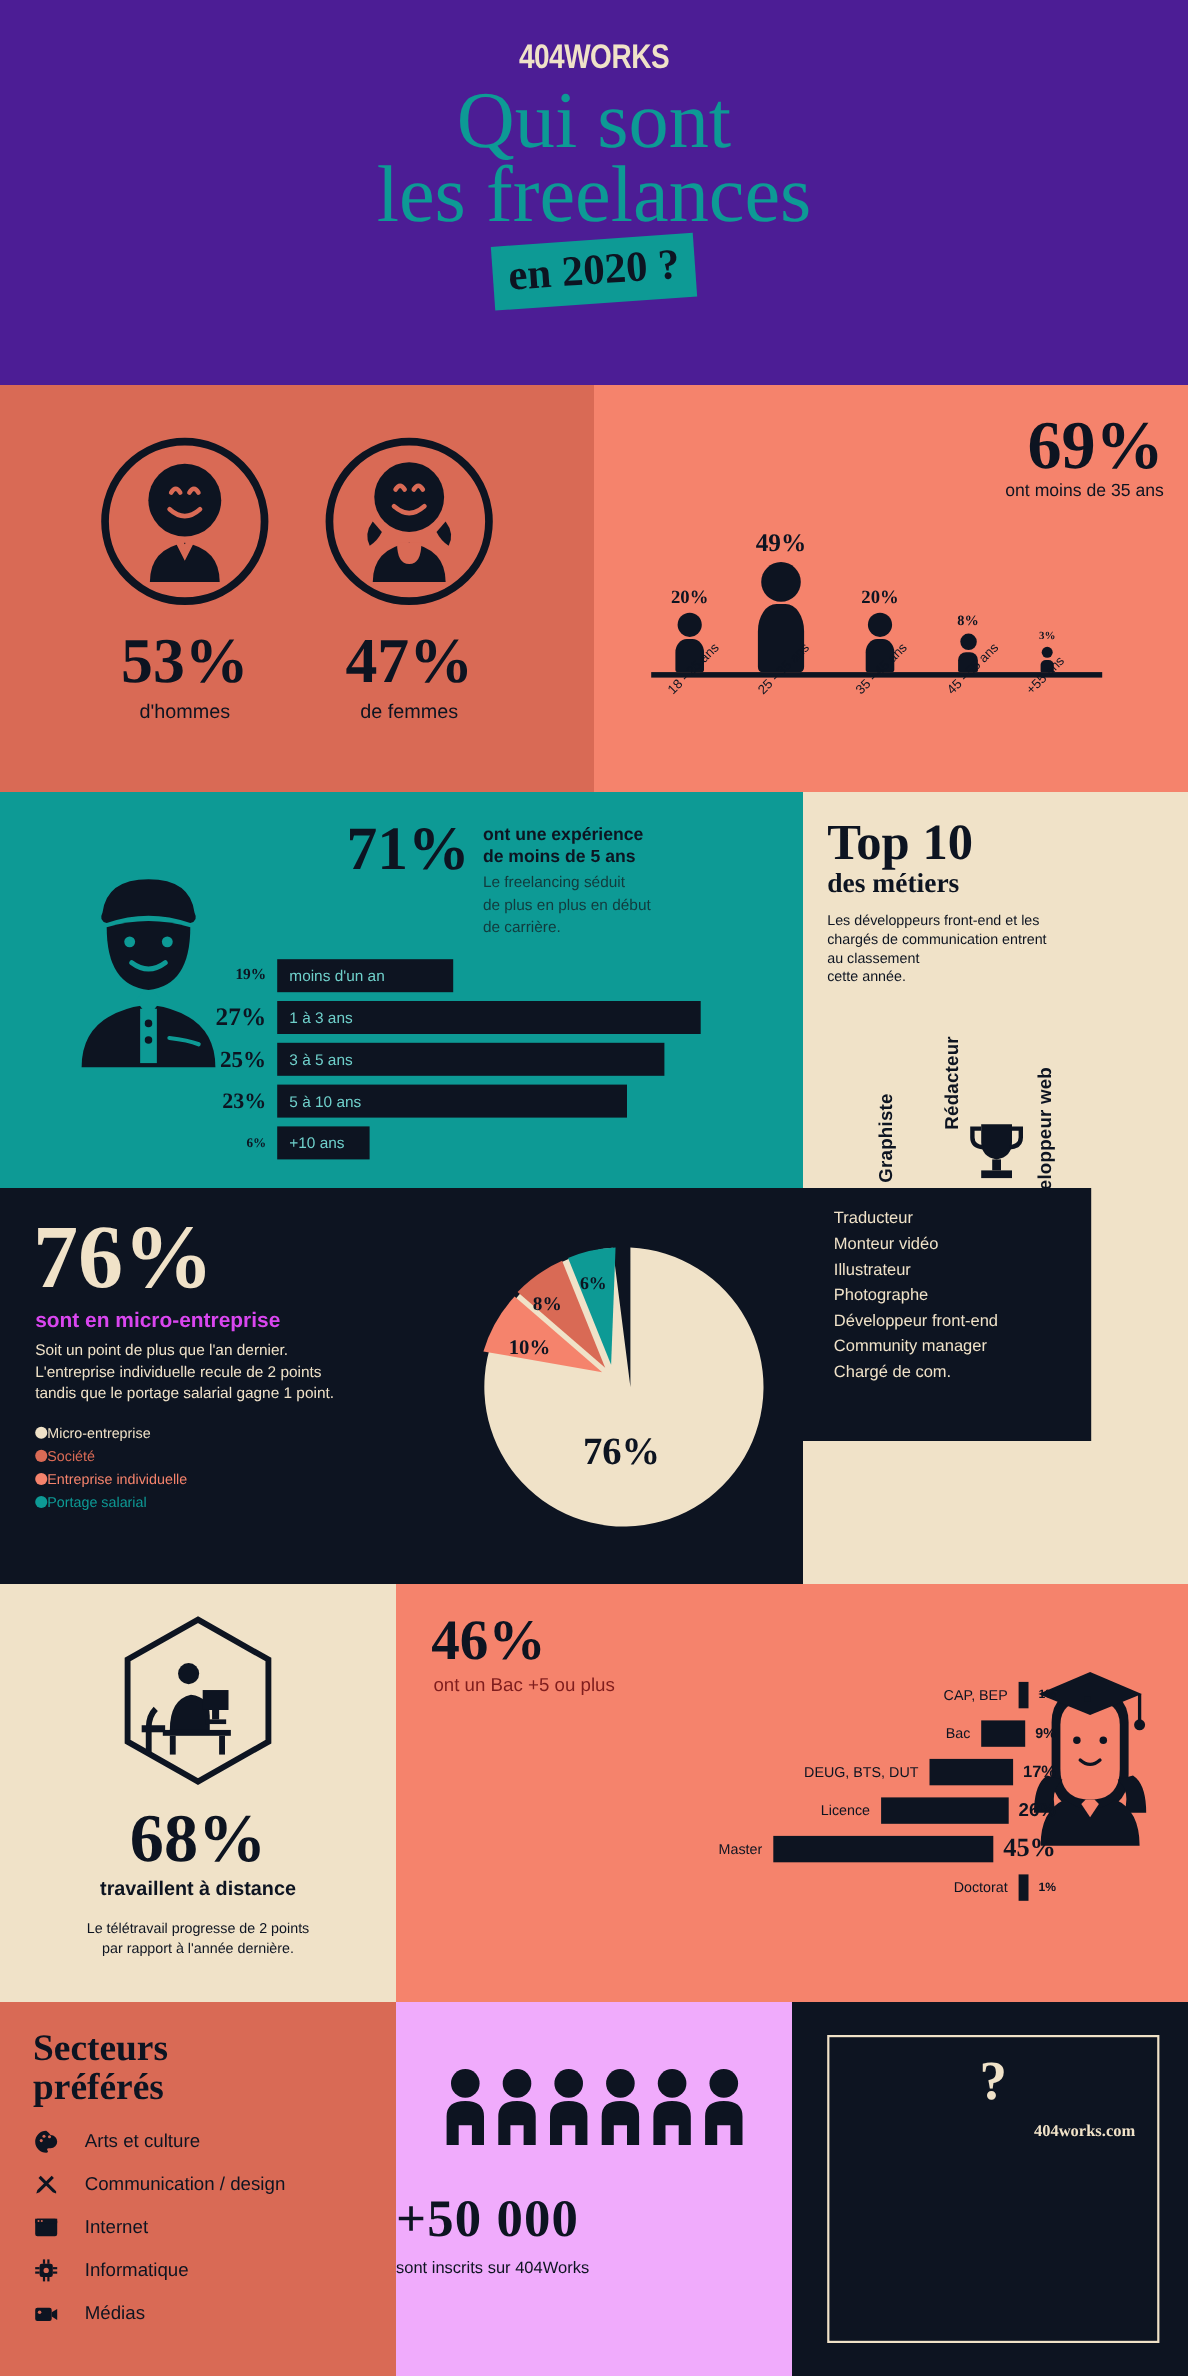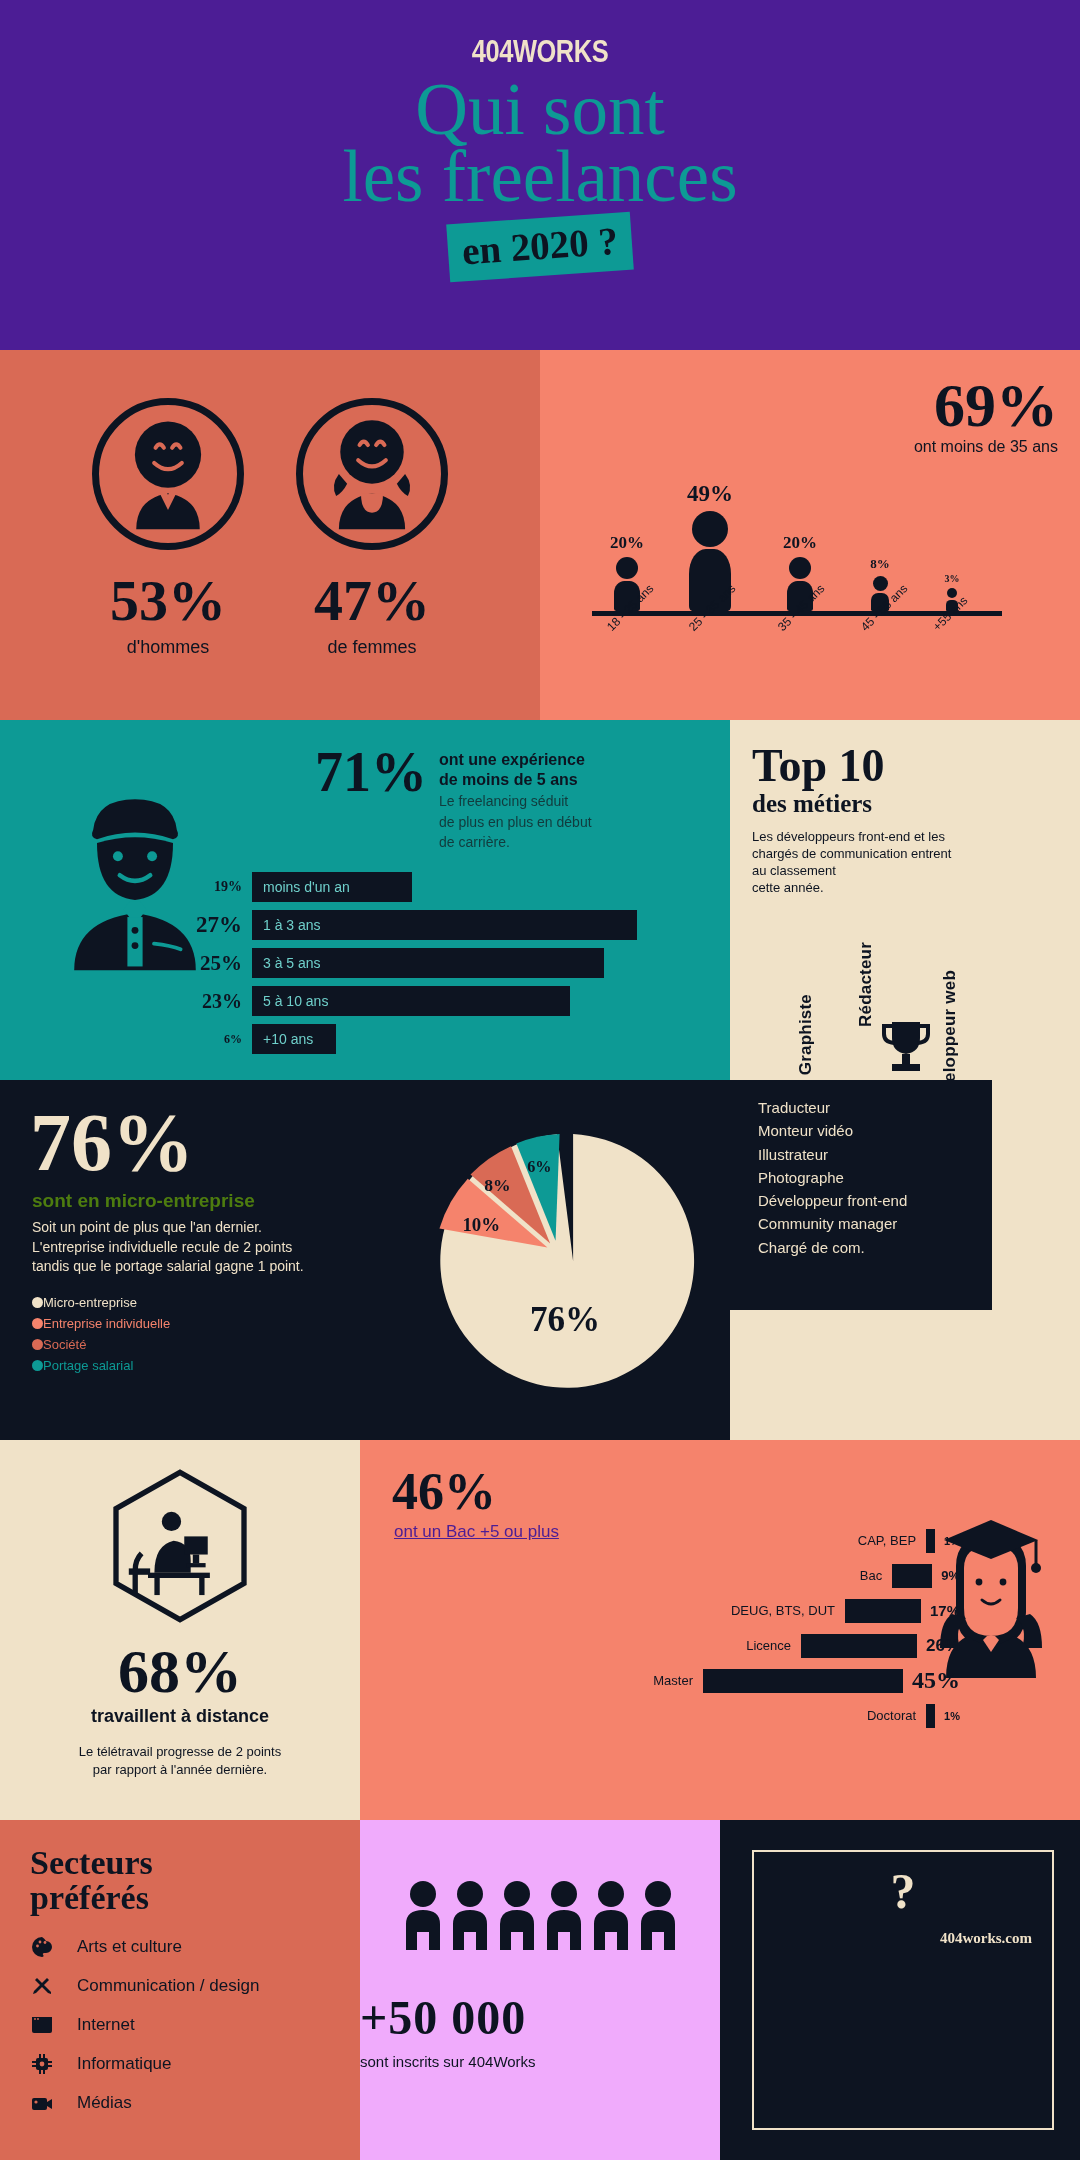--- a/index.html
+++ b/index.html
@@ -116,21 +116,21 @@
     font-size:15px; line-height:1.55; padding:16px 0 0 0;
   }
 
   
   .row-micro { display:flex; height:360px; }
   .micro-block { width:730px; background:#0d1421; position:relative; }
   .micro-block .n76 {
     font-family:"Liberation Serif", serif; font-weight:700;
     font-size:82px; color:#f0e2c8; padding:22px 0 0 30px; line-height:1;
   }
-  .micro-block .sub { font-size:19px; font-weight:700; color:#4d7c0f; padding:6px 0 0 32px; }
+  .micro-block .sub { font-size:19px; font-weight:700; color:#d946ef; padding:6px 0 0 32px; }
   .micro-block .desc { font-size:14px; color:#f0e2c8; padding:6px 30px 0 32px; line-height:1.4; width:420px; }
   .legend { padding:18px 0 0 32px; }
   .legend-item { display:flex; align-items:center; gap:0; margin-bottom:6px; font-size:13px; }
   .dot { width:11px; height:11px; border-radius:50%; display:inline-block; }
   .pie-wrap { position:absolute; left:430px; top:46px; width:270px; height:270px; }
   .top10-tail { width:350px; background:#f0e2c8; position:relative; }
 
   
   .row-edu { display:flex; height:380px; }
   .remote-block { width:360px; background:#f0e2c8; position:relative; text-align:center; }
@@ -140,21 +140,21 @@
     font-size:62px; color:#0d1421; margin-top:10px; line-height:1;
   }
   .remote-block .rl { font-size:18px; font-weight:700; color:#0d1421; margin-top:4px; }
   .remote-block .rd { font-size:13px; color:#0d1421; margin-top:16px; padding:0 34px; line-height:1.35; }
 
   .edu-block { width:720px; background:#f5836c; position:relative; }
   .edu-block .n46 {
     font-family:"Liberation Serif", serif; font-weight:700;
     font-size:52px; color:#0d1421; padding:26px 0 0 32px; line-height:1;
   }
-  .edu-block .el { font-size:17px; color:#4c1d95; padding:4px 0 0 34px;text-decoration:underline; }
+  .edu-block .el { font-size:17px; color:#7f1d1d; padding:4px 0 0 34px; }
   .edu-bars { position:absolute; left:280px; top:86px; width:320px; }
   .edu-row { display:flex; align-items:center; height:29px; margin-bottom:6px; justify-content:flex-end; }
   .edu-name { font-size:13px; color:#0d1421; padding-right:10px; white-space:nowrap; }
   .edu-bar { background:#0d1421; height:24px; }
   .edu-pct { font-size:14px; font-weight:700; color:#0d1421; padding-left:9px; white-space:nowrap; }
   .grad { position:absolute; right:14px; top:66px; width:150px; height:190px; }
 
   
   .row-bottom { display:flex; height:340px; }
   .sectors { width:360px; background:#d96a55; position:relative; }
@@ -410,26 +410,26 @@
         <div>Soit un point de plus que l'an dernier.</div>
         <div>L'entreprise individuelle recule de 2 points</div>
         <div>tandis que le portage salarial gagne 1 point.</div>
       </div>
       <div class="legend">
         <div class="legend-item">
           <span class="dot" style="background:#f0e2c8;"></span>
           <span style="color:#f0e2c8;">Micro-entreprise</span>
         </div>
         <div class="legend-item">
+          <span class="dot" style="background:#d96a55;"></span>
+          <span style="color:#d96a55;">Société</span>
+        </div>
+        <div class="legend-item">
           <span class="dot" style="background:#f5836c;"></span>
           <span style="color:#f5836c;">Entreprise individuelle</span>
-        </div>
-        <div class="legend-item">
-          <span class="dot" style="background:#d96a55;"></span>
-          <span style="color:#d96a55;">Société</span>
         </div>
         <div class="legend-item">
           <span class="dot" style="background:#0d9a95;"></span>
           <span style="color:#0d9a95;">Portage salarial</span>
         </div>
       </div>
 
       <div class="pie-wrap">
         <svg viewBox="0 0 200 200" width="270" height="270">
           <g transform="translate(100,100)">

